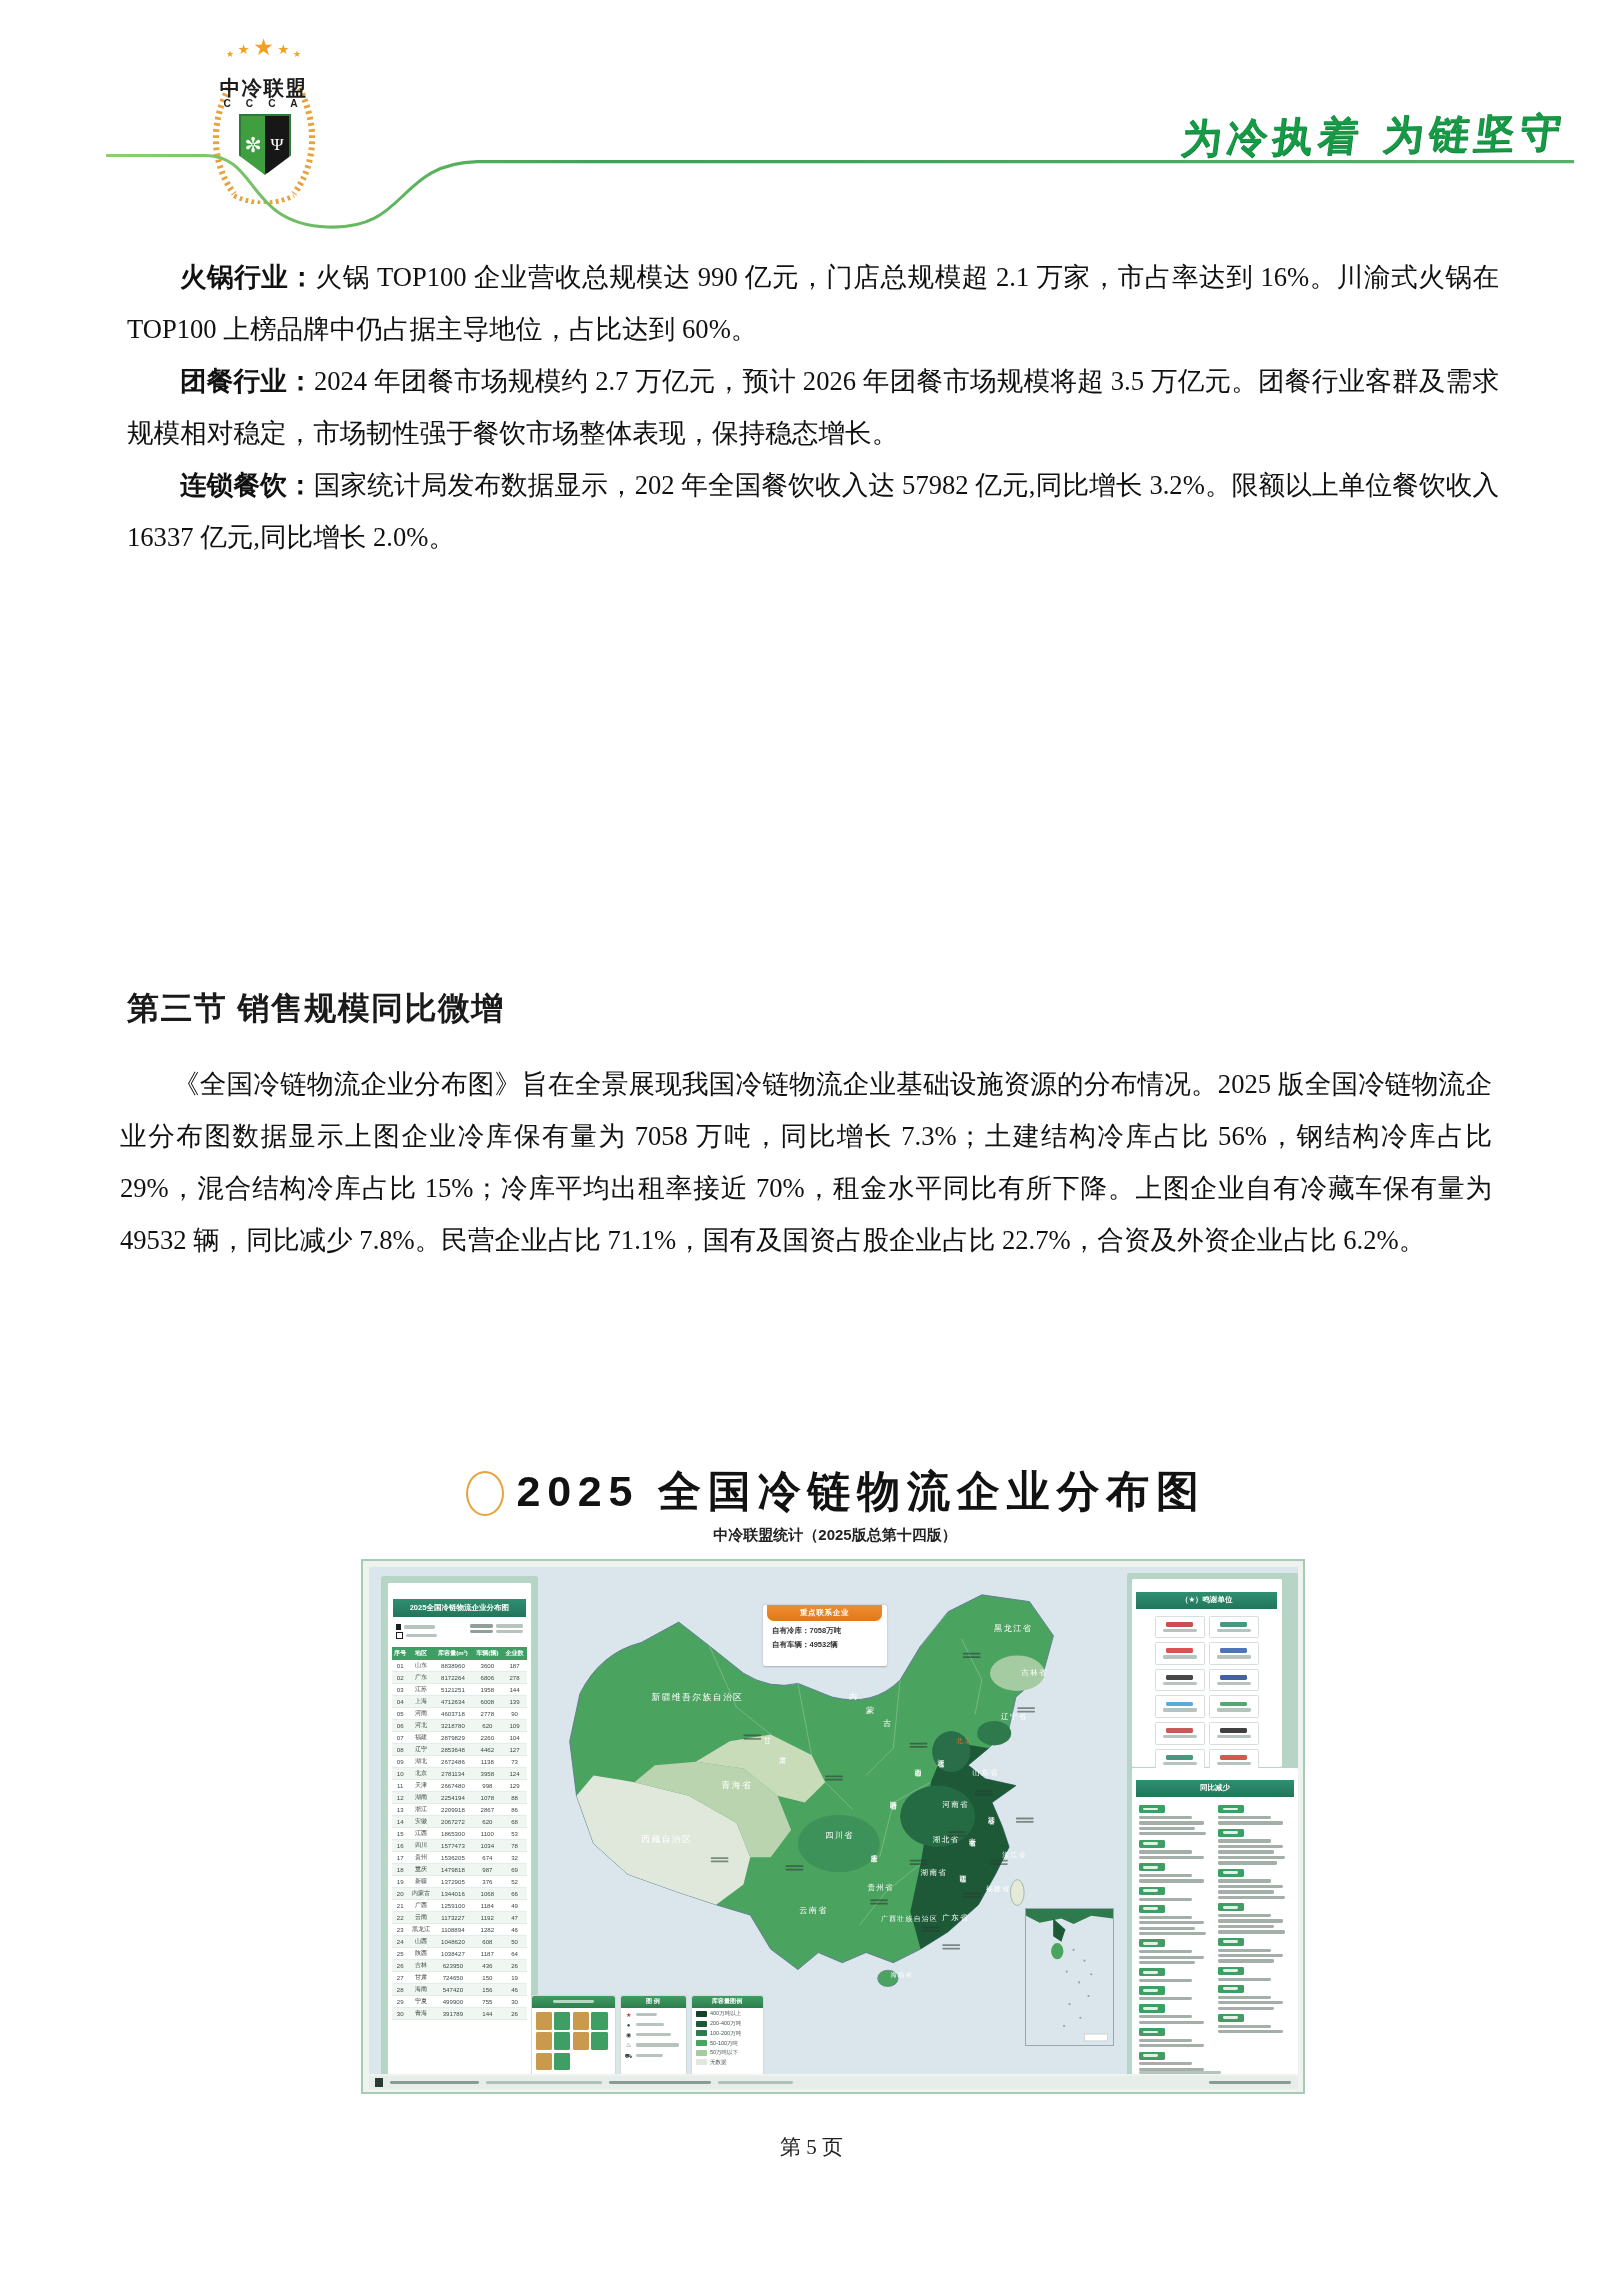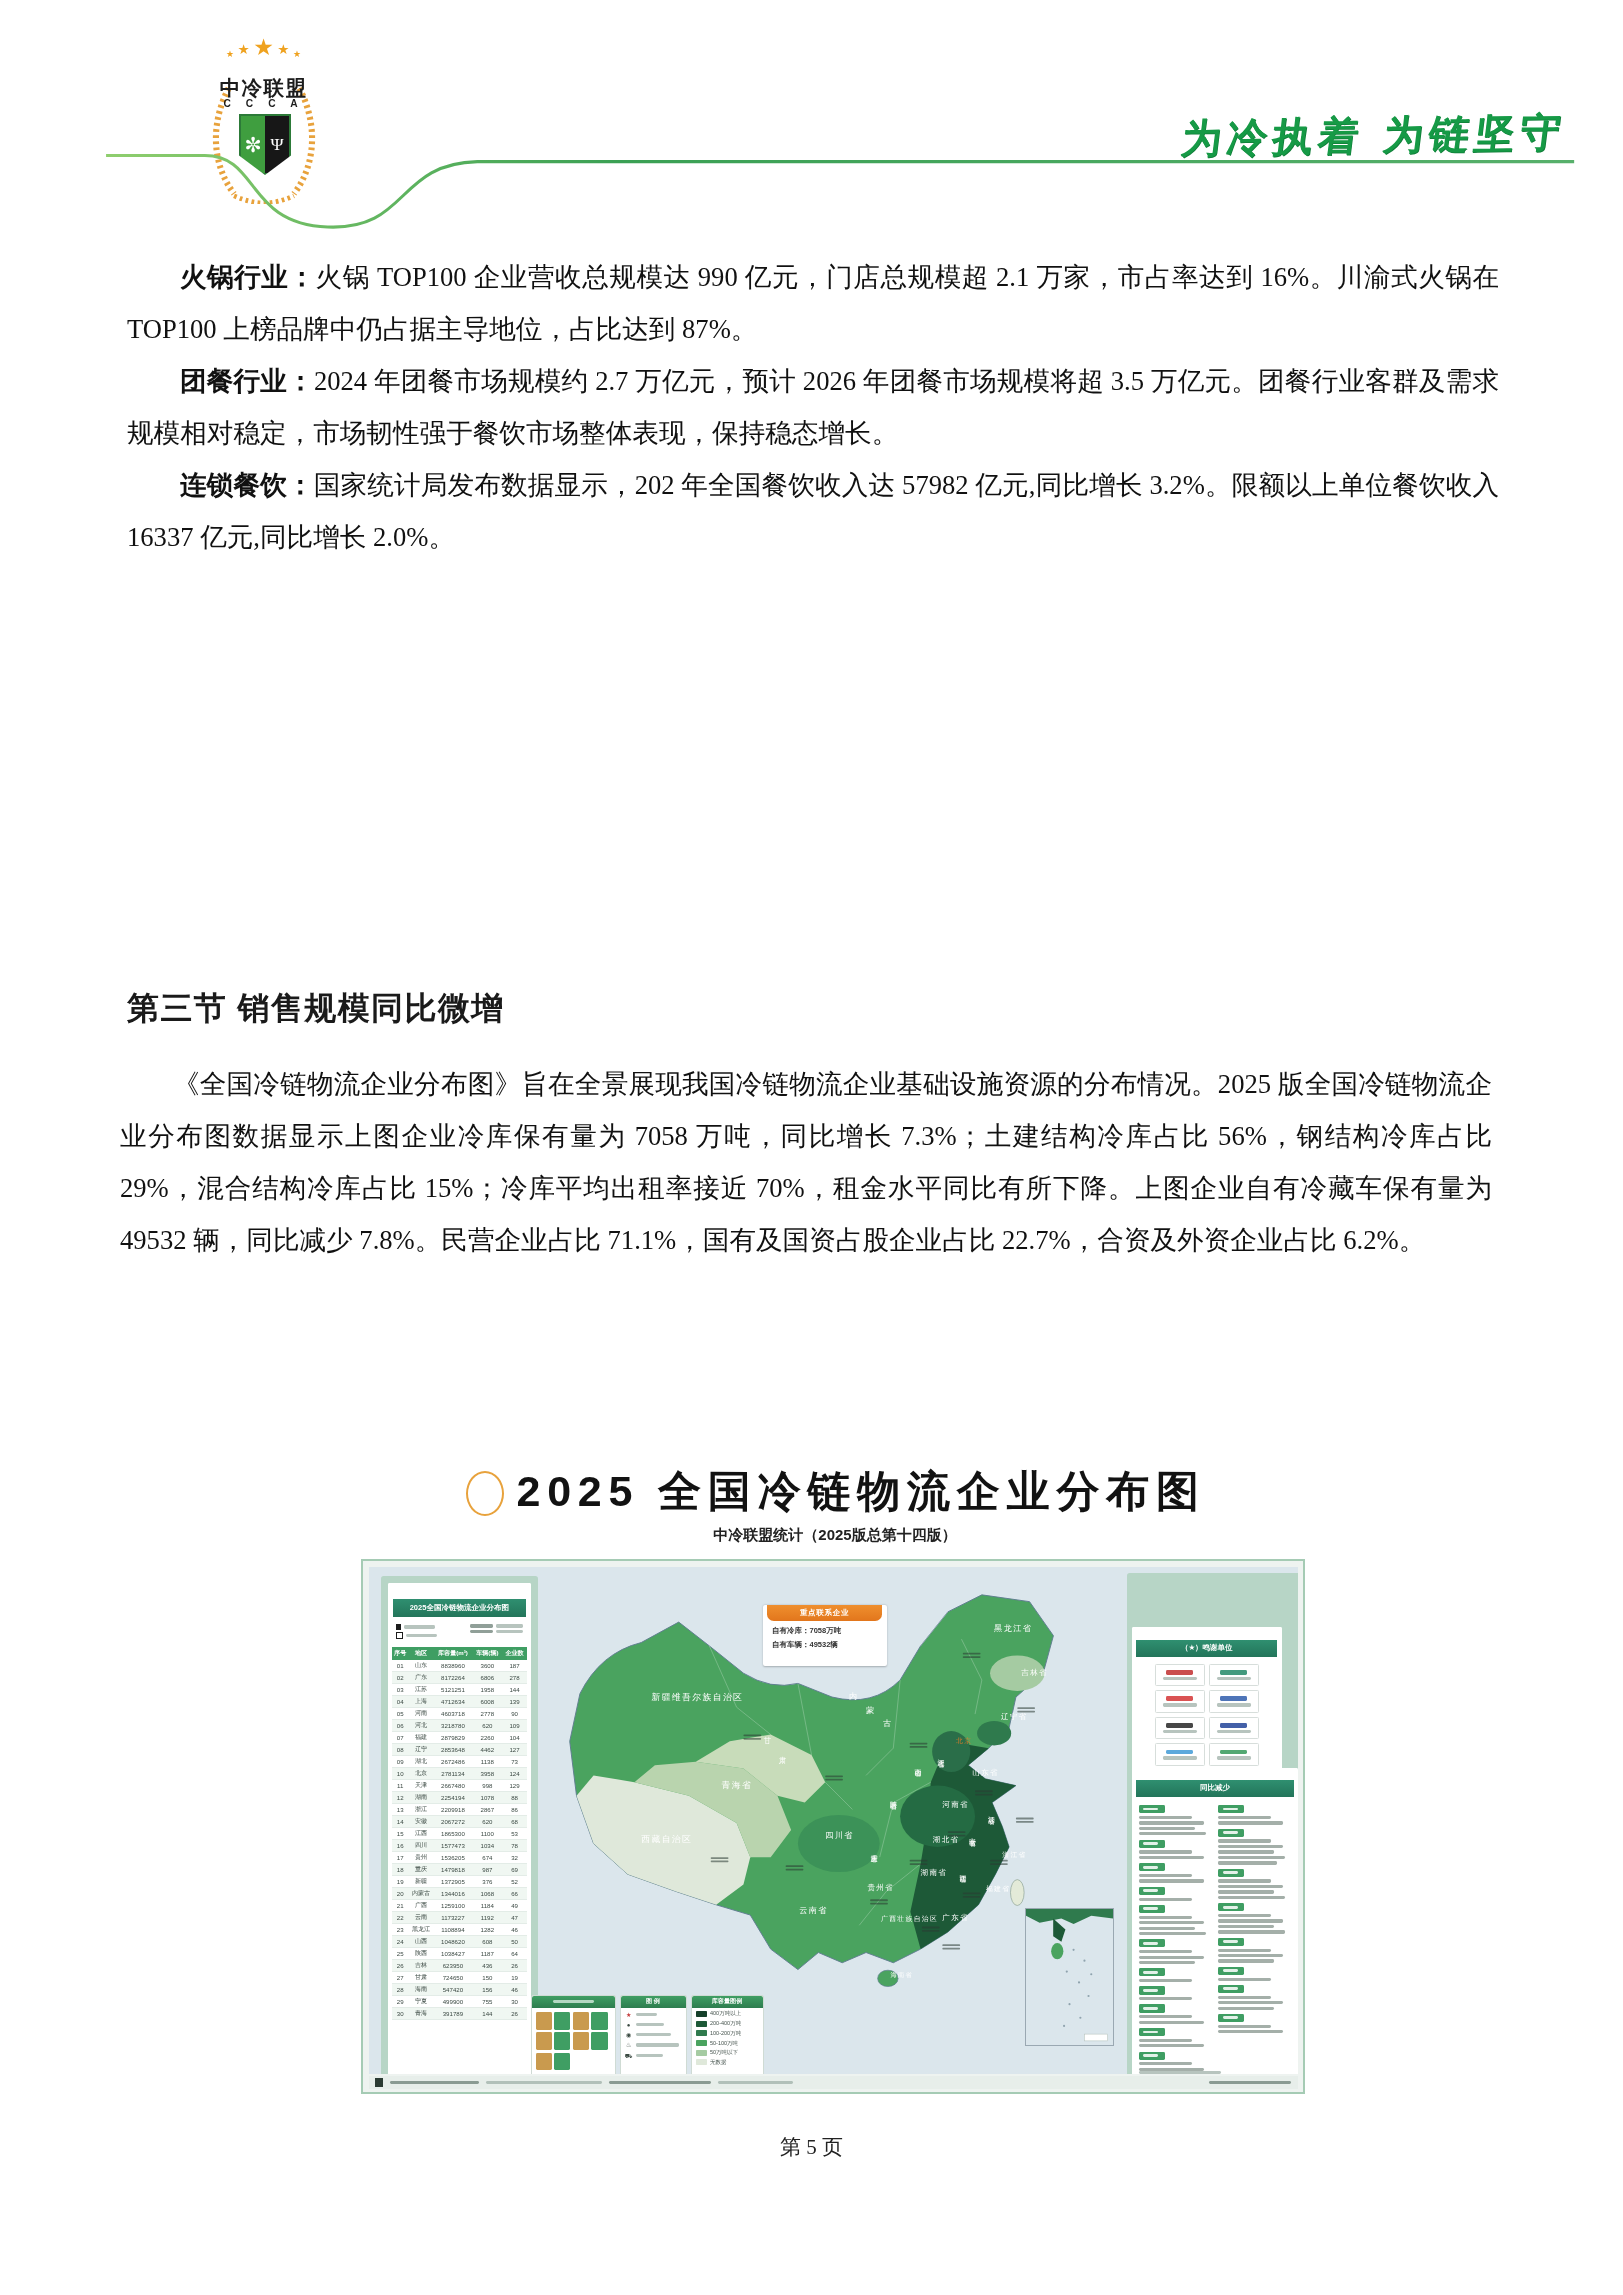--- a/index.html
+++ b/index.html
@@ -110,21 +110,21 @@
           <stop offset="0.35" stop-color="#3aa054"></stop>
           <stop offset="1" stop-color="#57b06b"></stop>
       </linearGradient>
     </defs>
     <path d="M155,33 H300 C380,33 360,133 480,138 C600,143 580,45 700,42 L2310,42" fill="none" stroke="url(#lg)" stroke-width="4.5"></path>
   </svg>
 
   <div class="cal">为冷执着  为链坚守</div>
 
   <div class="bodytext">
-    <p><span class="lead">火锅行业：</span><span>火锅 TOP100 企业营收总规模达 990 亿元，门店总规模超 2.1 万家，市占率达到 16%。川渝式火锅在 TOP100 上榜品牌中仍占据主导地位，占比达到 87%。</span></p>
+    <p><span class="lead">火锅行业：</span><span>火锅 TOP100 企业营收总规模达 990 亿元，门店总规模超 2.1 万家，市占率达到 16%。川渝式火锅在 TOP100 上榜品牌中仍占据主导地位，占比达到 60%。</span></p>
     <p><span class="lead">团餐行业：</span><span>2024 年团餐市场规模约 2.7 万亿元，预计 2026 年团餐市场规模将超 3.5 万亿元。团餐行业客群及需求规模相对稳定，市场韧性强于餐饮市场整体表现，保持稳态增长。</span></p>
     <p><span class="lead">连锁餐饮：</span><span>国家统计局发布数据显示，202 年全国餐饮收入达 57982 亿元,同比增长 3.2%。限额以上单位餐饮收入 16337 亿元,同比增长 2.0%。</span></p>
   </div>
 
   <div class="sec-h">第三节  销售规模同比微增</div>
 
   <div class="sec-p">
     <p>《全国冷链物流企业分布图》旨在全景展现我国冷链物流企业基础设施资源的分布情况。2025 版全国冷链物流企业分布图数据显示上图企业冷库保有量为 7058 万吨，同比增长 7.3%；土建结构冷库占比 56%，钢结构冷库占比 29%，混合结构冷库占比 15%；冷库平均出租率接近 70%，租金水平同比有所下降。上图企业自有冷藏车保有量为 49532 辆，同比减少 7.8%。民营企业占比 71.1%，国有及国资占股企业占比 22.7%，合资及外资企业占比 6.2%。</p>
   </div>
 
@@ -486,21 +486,21 @@
                   <td>391789</td>
                   <td>144</td>
                   <td>26</td>
                 </tr>
               </tbody>
           </table>
         </div>
       </div>
 
       <div class="panel" style="left:758px;top:6.8px;width:177px;height:513px;">
-        <div class="card" style="position:absolute;left:5.5px;top:5.5px;right:22px;height:183px;padding:2.7px;margin-top:48px;">
+        <div class="card" style="position:absolute;left:5.5px;top:5.5px;right:22px;height:183px;padding:2.7px;">
           <div class="ribbon" style="margin:11px 1.4px 6.8px 1.4px;height:16.4px;line-height:16.4px;font-size:7.5px;">（★）鸣谢单位</div>
           <div id="thanks-grid" style="display:flex;flex-wrap:wrap;gap:4.1px;justify-content:center;">
               <div class="logo-chip">
                 <span class="bar" style="width: 27px; height: 4.8px; background: rgb(196, 59, 59); opacity: 0.9;"></span>
                 <span class="bar" style="width: 34px;"></span>
               </div>
               <div class="logo-chip">
                 <span class="bar" style="width: 27px; height: 4.8px; background: rgb(47, 143, 112); opacity: 0.9;"></span>
                 <span class="bar" style="width: 34px;"></span>
               </div>

